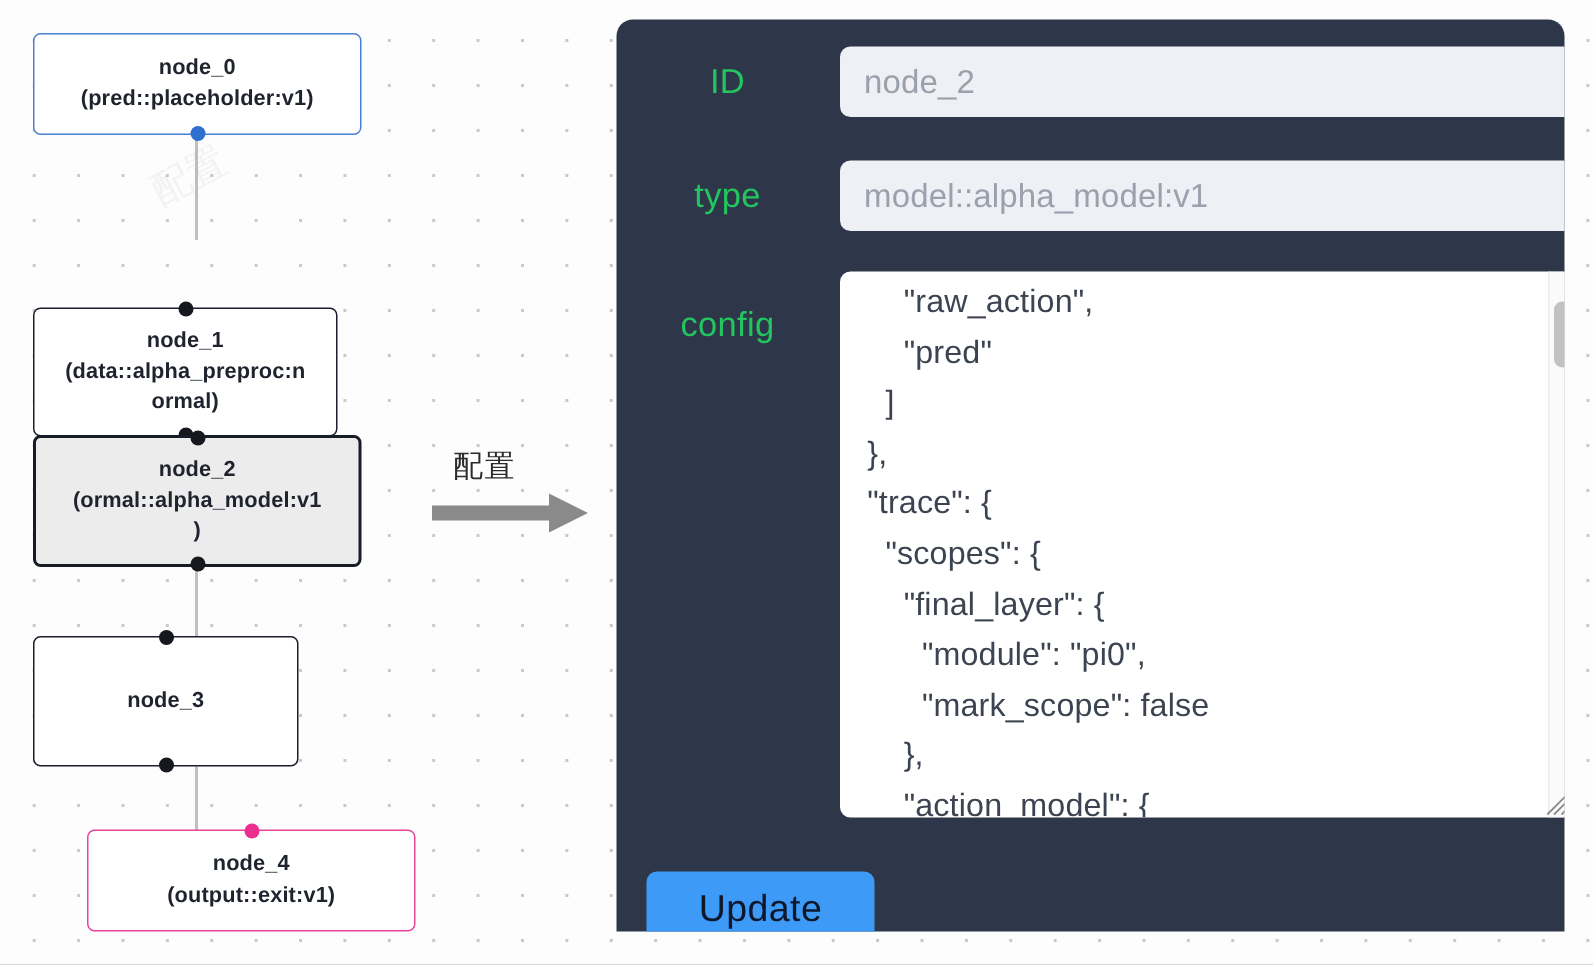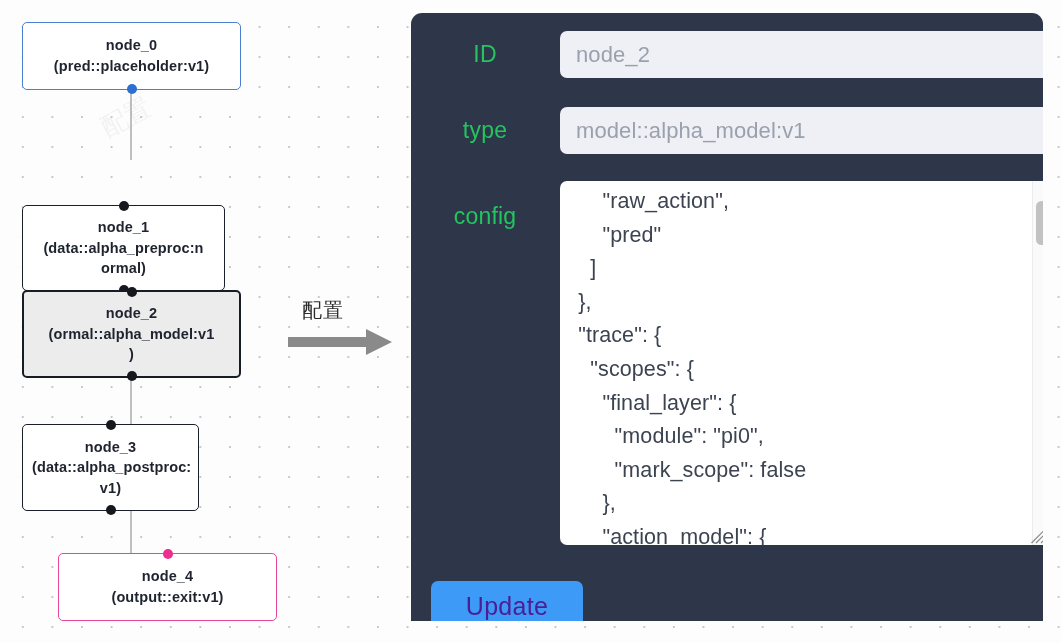--- a/index.html
+++ b/index.html
@@ -199,21 +199,21 @@
   }
 
   
   #update-button {
     position: absolute;
     left: 20px;
     top: 568px;
     width: 152px;
     height: 50px;
     background: #3d9bf7;
-    color: #4c1d95;
+    color: #0f172a;
     border: none;
     border-radius: 7px;
     font-size: 25px;
     font-family: "Liberation Sans", sans-serif;
     letter-spacing: 0.3px;
     cursor: pointer;
     text-align: center;
     line-height: 50px;
     padding: 0;
   }
@@ -264,22 +264,20 @@
       <div style="white-space:pre-line;">(ormal::alpha_model:v1
 )</div>
     </div>
     <span class="handle top"></span>
     <span class="handle bottom"></span>
   </div>
 
   <div class="node" style="left:22px; top:424px; width:177px; height:87px;">
     <div class="label">
       <div>node_3</div>
-      <div style="white-space:pre-line;">(data::alpha_postproc:
-v1)</div>
     </div>
     <span class="handle top"></span>
     <span class="handle bottom"></span>
   </div>
 
   <div class="node is-output" style="left:22px; top:553px; width:219px; height:68px;">
     <div class="label">
       <div>node_4</div>
       <div>(output::exit:v1)</div>
     </div>

